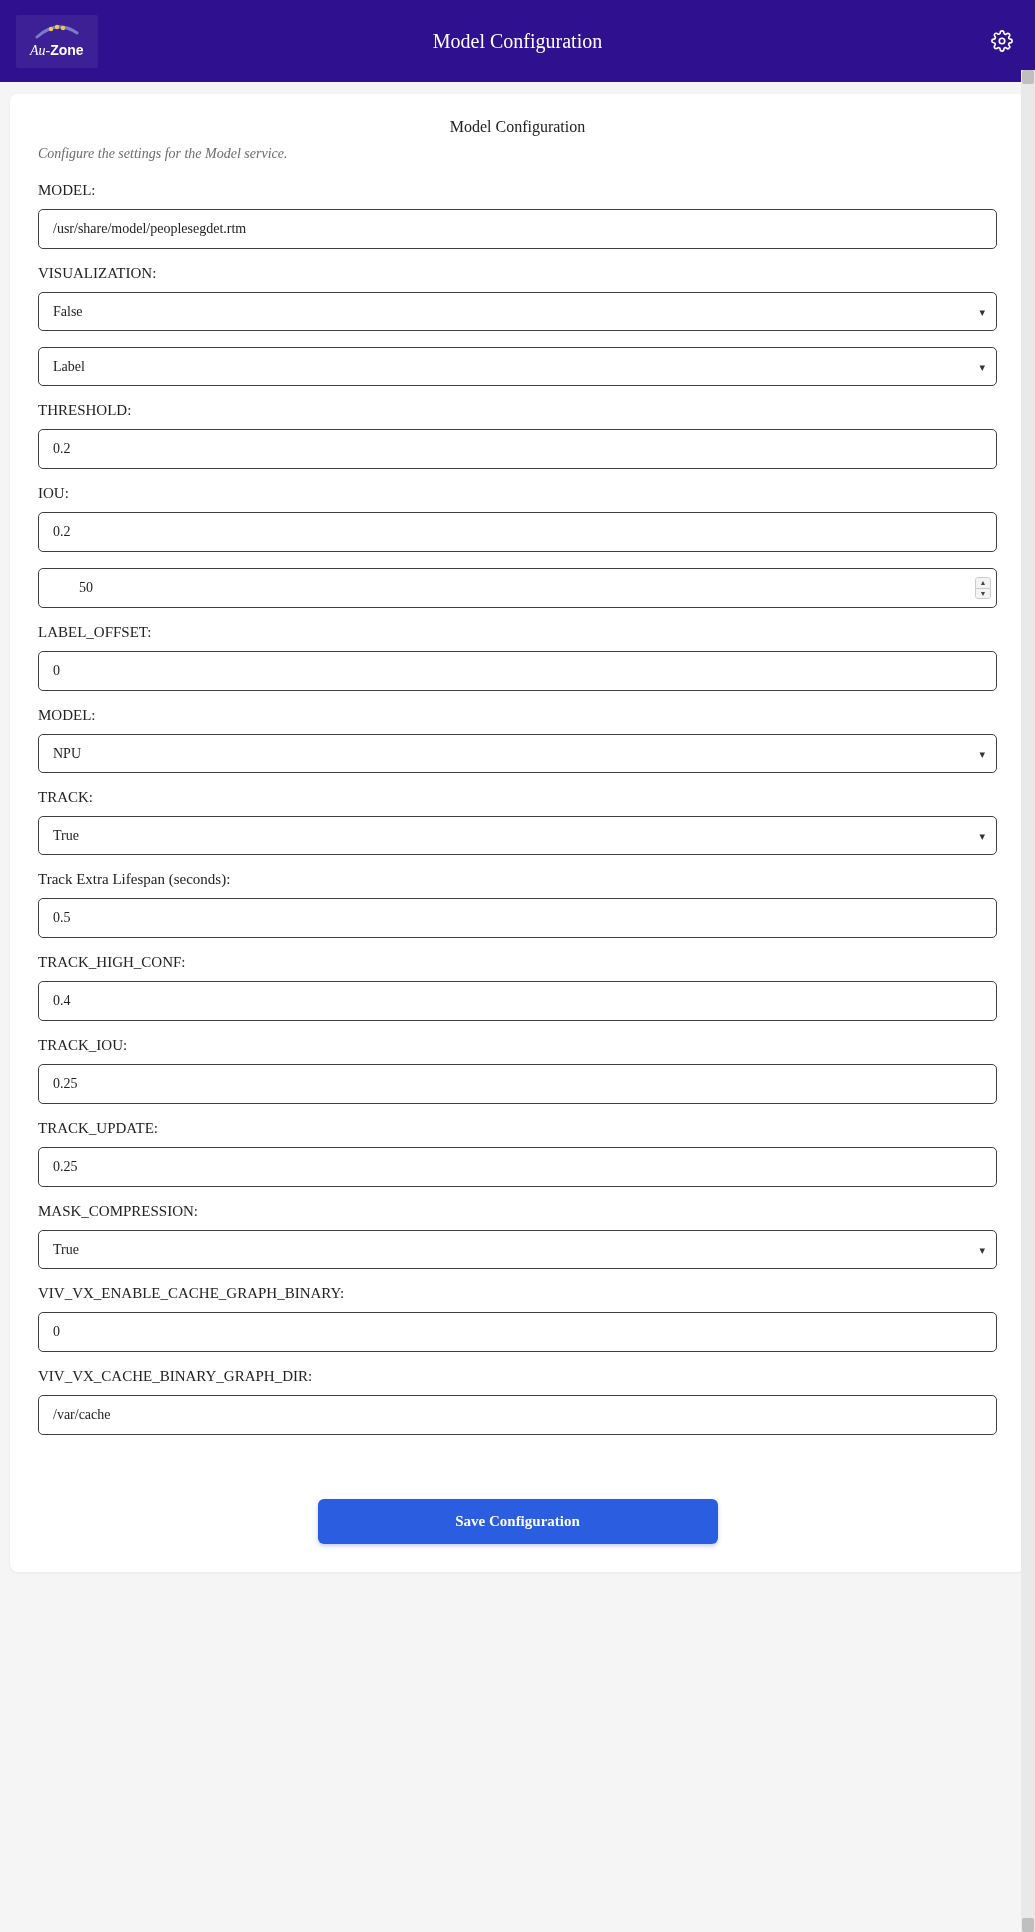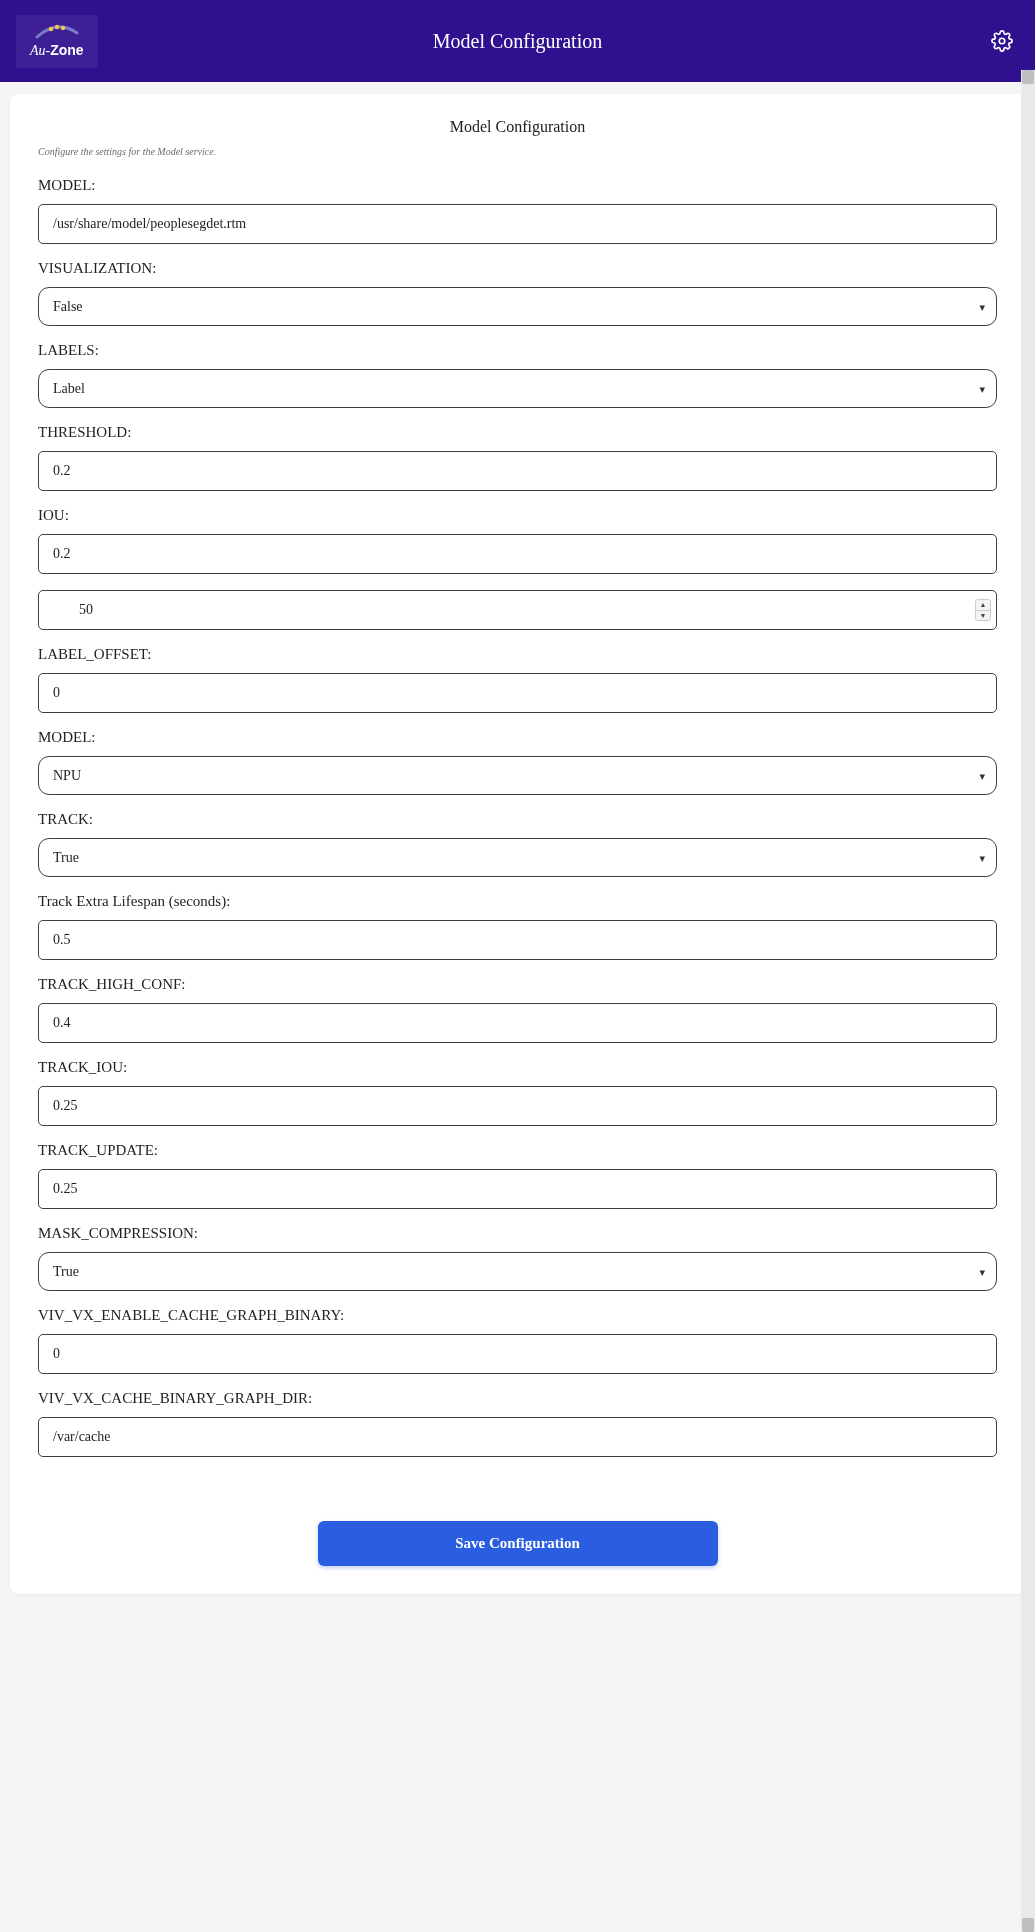--- a/index.html
+++ b/index.html
@@ -67,21 +67,21 @@
     position: relative;
   }
   .card-title {
     text-align: center;
     font-size: 16px;
     margin-bottom: 10px;
   }
   .card-desc {
     font-style: italic;
     color: #6b6b6b;
-    font-size: 10px;
+    font-size: 14px;
     margin-bottom: 20px;
   }
   .field {
     margin-bottom: 16px;
   }
   .field-label {
     font-size: 15px;
     margin-bottom: 10px;
   }
   .text-input, .select-input, .number-input {
@@ -94,21 +94,20 @@
     font-size: 14px;
     color: #222;
   }
   .select-wrap {
     position: relative;
   }
   .select-input {
     appearance: none;
     -webkit-appearance: none;
     padding-right: 40px;
-    border-radius: 11px;
   }
   .select-caret {
     position: absolute;
     right: 12px;
     top: 50%;
     transform: translateY(-50%);
     pointer-events: none;
     font-size: 11px;
     color: #333;
   }
@@ -234,21 +233,20 @@
       <div class="field-label">VISUALIZATION:</div>
       <div class="select-wrap">
         <select class="select-input">
           <option>False</option>
         </select>
         <span class="select-caret">▾</span>
       </div>
     </div>
 
     <div class="field">
-      <div class="field-label">LABELS:</div>
       <div class="select-wrap">
         <select class="select-input">
           <option>Label</option>
         </select>
         <span class="select-caret">▾</span>
       </div>
     </div>
 
     <div class="field">
       <div class="field-label">THRESHOLD:</div>

